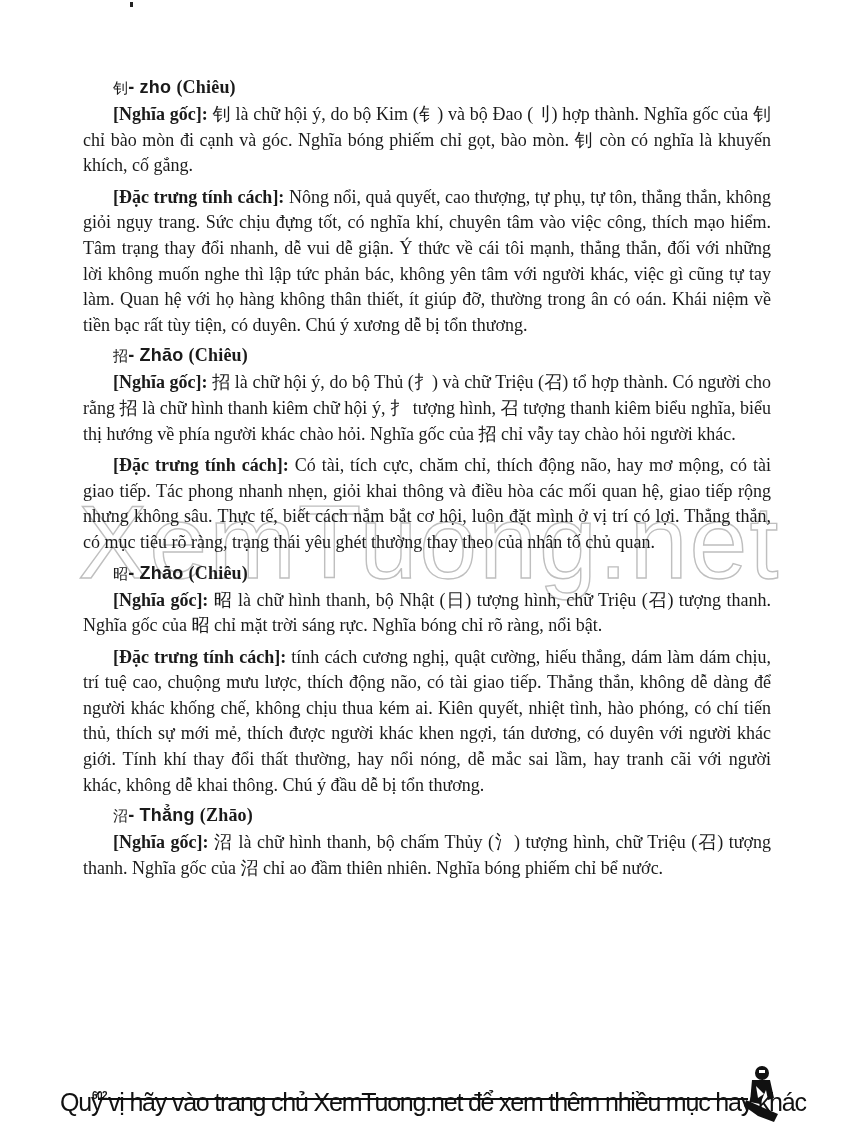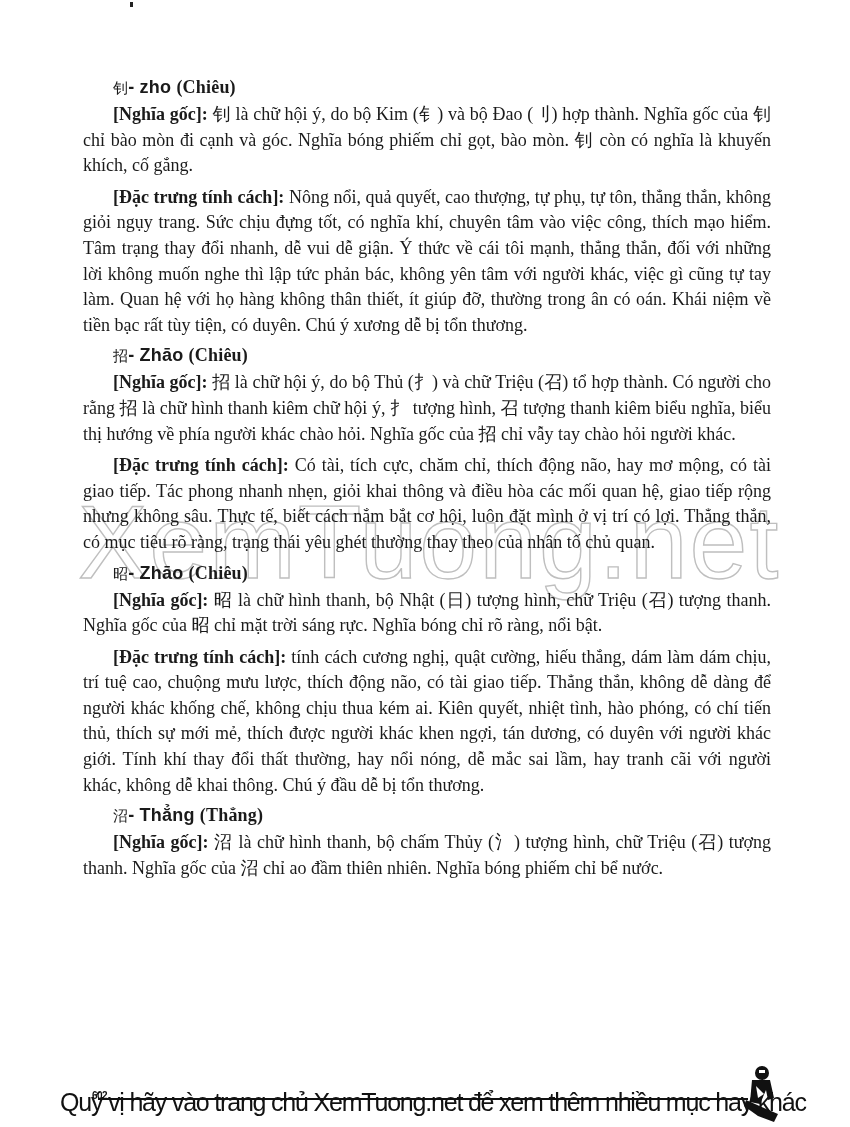--- a/index.html
+++ b/index.html
@@ -76,21 +76,21 @@
       <span class="hanzi">昭</span><span>- Zhāo</span>
       <span class="paren">(Chiêu)</span>
     </div>
     <p class="para"><span class="label">[Nghĩa gốc]:</span><span> 昭 là chữ hình thanh, bộ Nhật (日) tượng hình, chữ Triệu (召) tượng thanh. Nghĩa gốc của 昭 chỉ mặt trời sáng rực. Nghĩa bóng chỉ rõ ràng, nổi bật.</span></p>
     <p class="para"><span class="label">[Đặc trưng tính cách]:</span><span> tính cách cương nghị, quật cường, hiếu thắng, dám làm dám chịu, trí tuệ cao, chuộng mưu lược, thích động não, có tài giao tiếp. Thẳng thắn, không dễ dàng để người khác khống chế, không chịu thua kém ai. Kiên quyết, nhiệt tình, hào phóng, có chí tiến thủ, thích sự mới mẻ, thích được người khác khen ngợi, tán dương, có duyên với người khác giới. Tính khí thay đổi thất thường, hay nổi nóng, dễ mắc sai lầm, hay tranh cãi với người khác, không dễ khai thông. Chú ý đầu dễ bị tổn thương.</span></p>
   </section>
 
   <section>
     <div class="entry-head">
       <span class="hanzi">沼</span><span>- Thẳng</span>
-      <span class="paren">(Thẳng)</span>
+      <span class="paren">(Zhāo)</span>
     </div>
     <p class="para"><span class="label">[Nghĩa gốc]:</span><span> 沼 là chữ hình thanh, bộ chấm Thủy (氵) tượng hình, chữ Triệu (召) tượng thanh. Nghĩa gốc của 沼 chỉ ao đầm thiên nhiên. Nghĩa bóng phiếm chỉ bể nước.</span></p>
   </section>
 </div>
 
 <div class="footer">
   <span>Quý vị hãy vào trang chủ XemTuong.net để xem thêm nhiều mục hay khác</span>
   <div class="strike"></div>
 </div>
 <div class="page-number">602</div>

